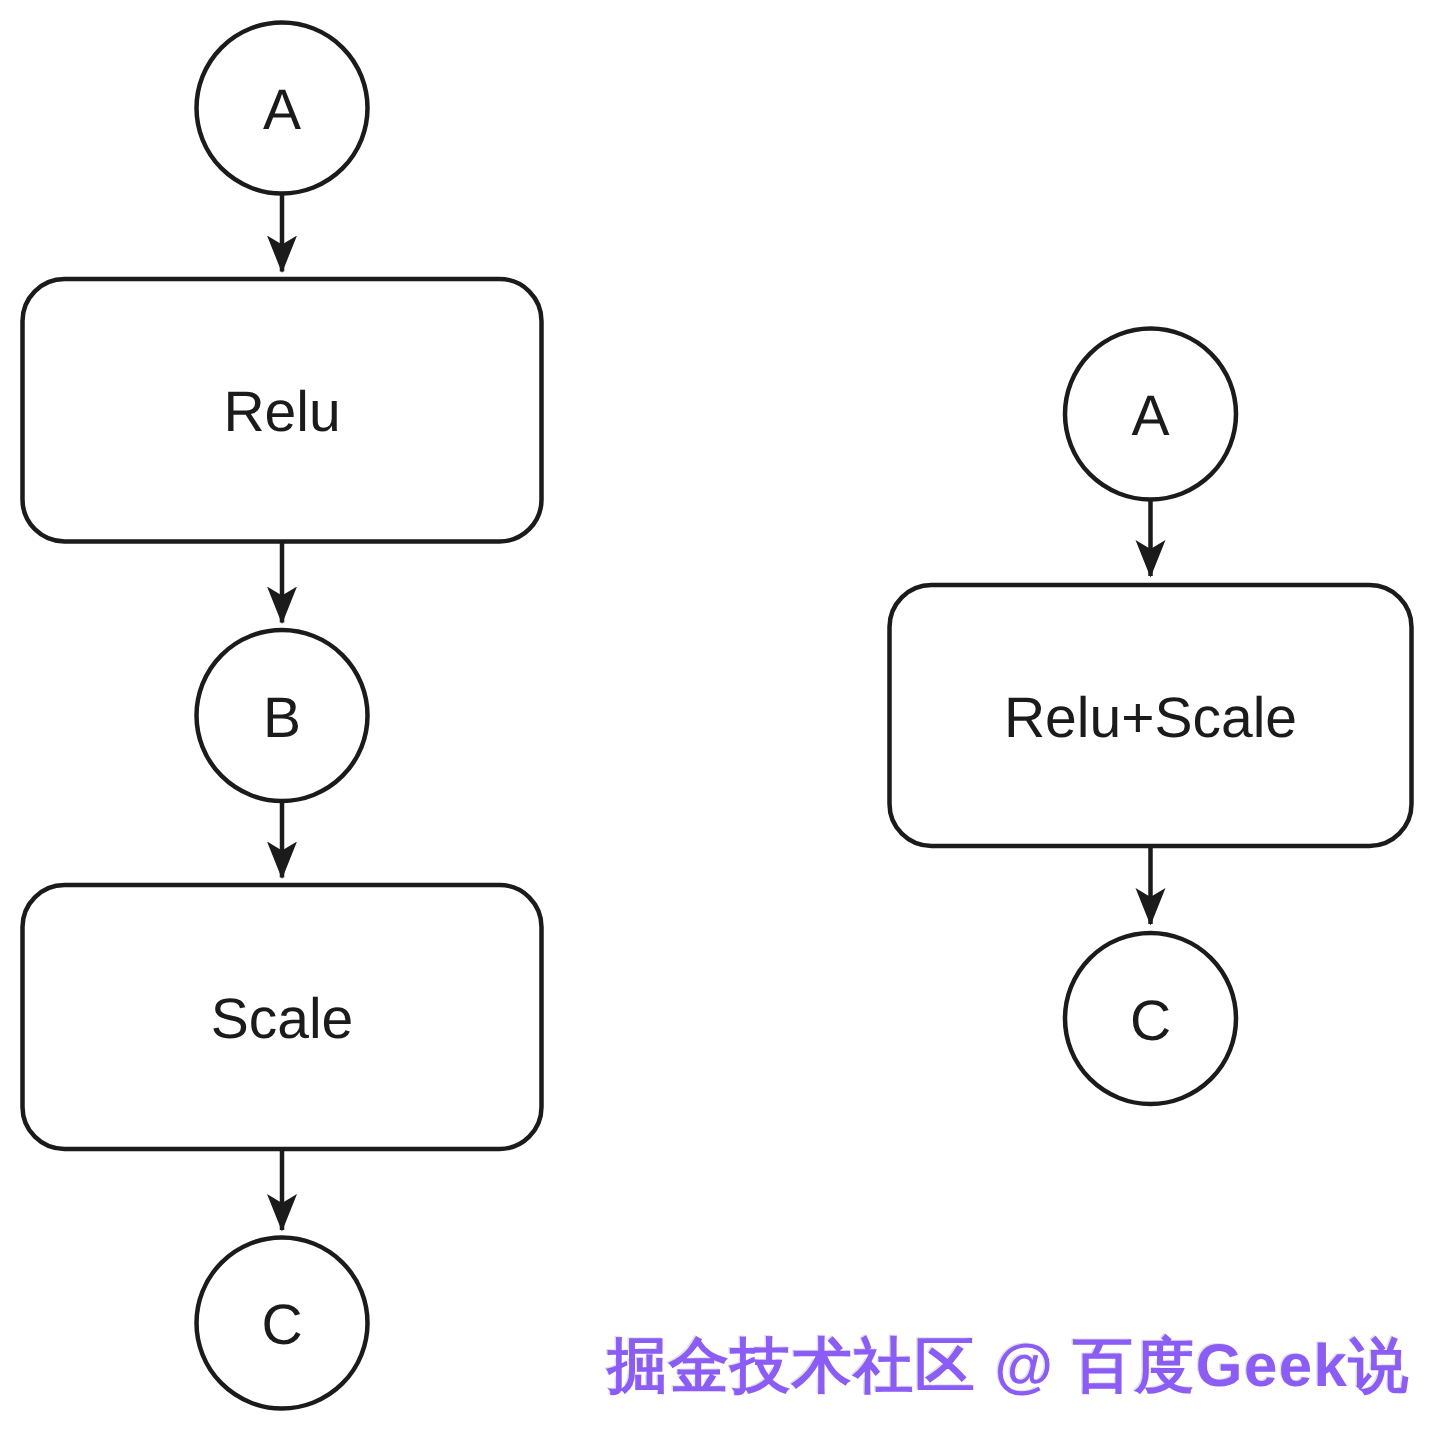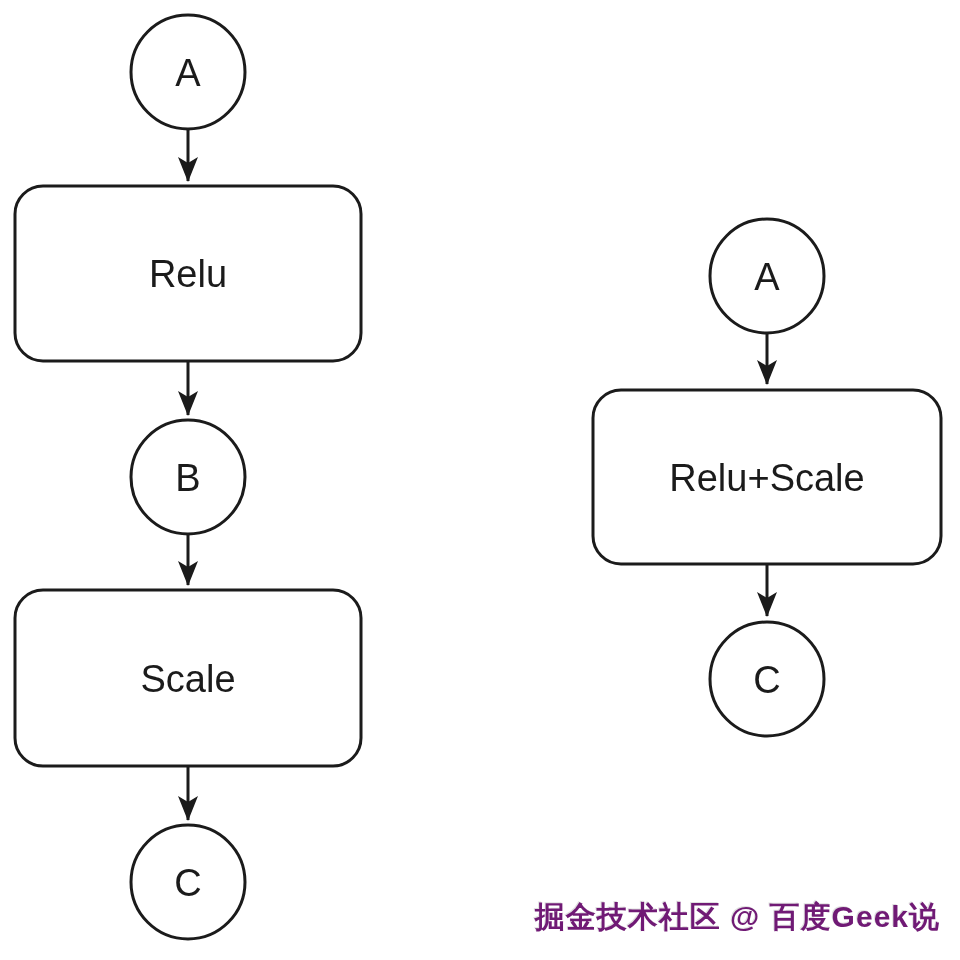--- a/index.html
+++ b/index.html
@@ -33,24 +33,24 @@
   .node-label {
     fill: #1b1b1b;
     font-family: "Liberation Sans", sans-serif;
     font-size: 38px;
     text-anchor: middle;
   }
   .watermark {
     position: absolute;
     right: 20px;
     bottom: 22px;
-    font-size: 30px;
+    font-size: 40px;
     font-weight: bold;
     letter-spacing: 1px;
-    color: #701a75;
+    color: #8b5cf6;
     text-shadow: 2px 2px 1px #ffffff, -1px -1px 0 rgba(130,130,130,0.25);
     white-space: nowrap;
   }
 </style>
 </head>
 <body>
 
 <div class="stage">
   <svg class="diagram" width="960" height="960" viewBox="0 0 960 960">
     <defs>

